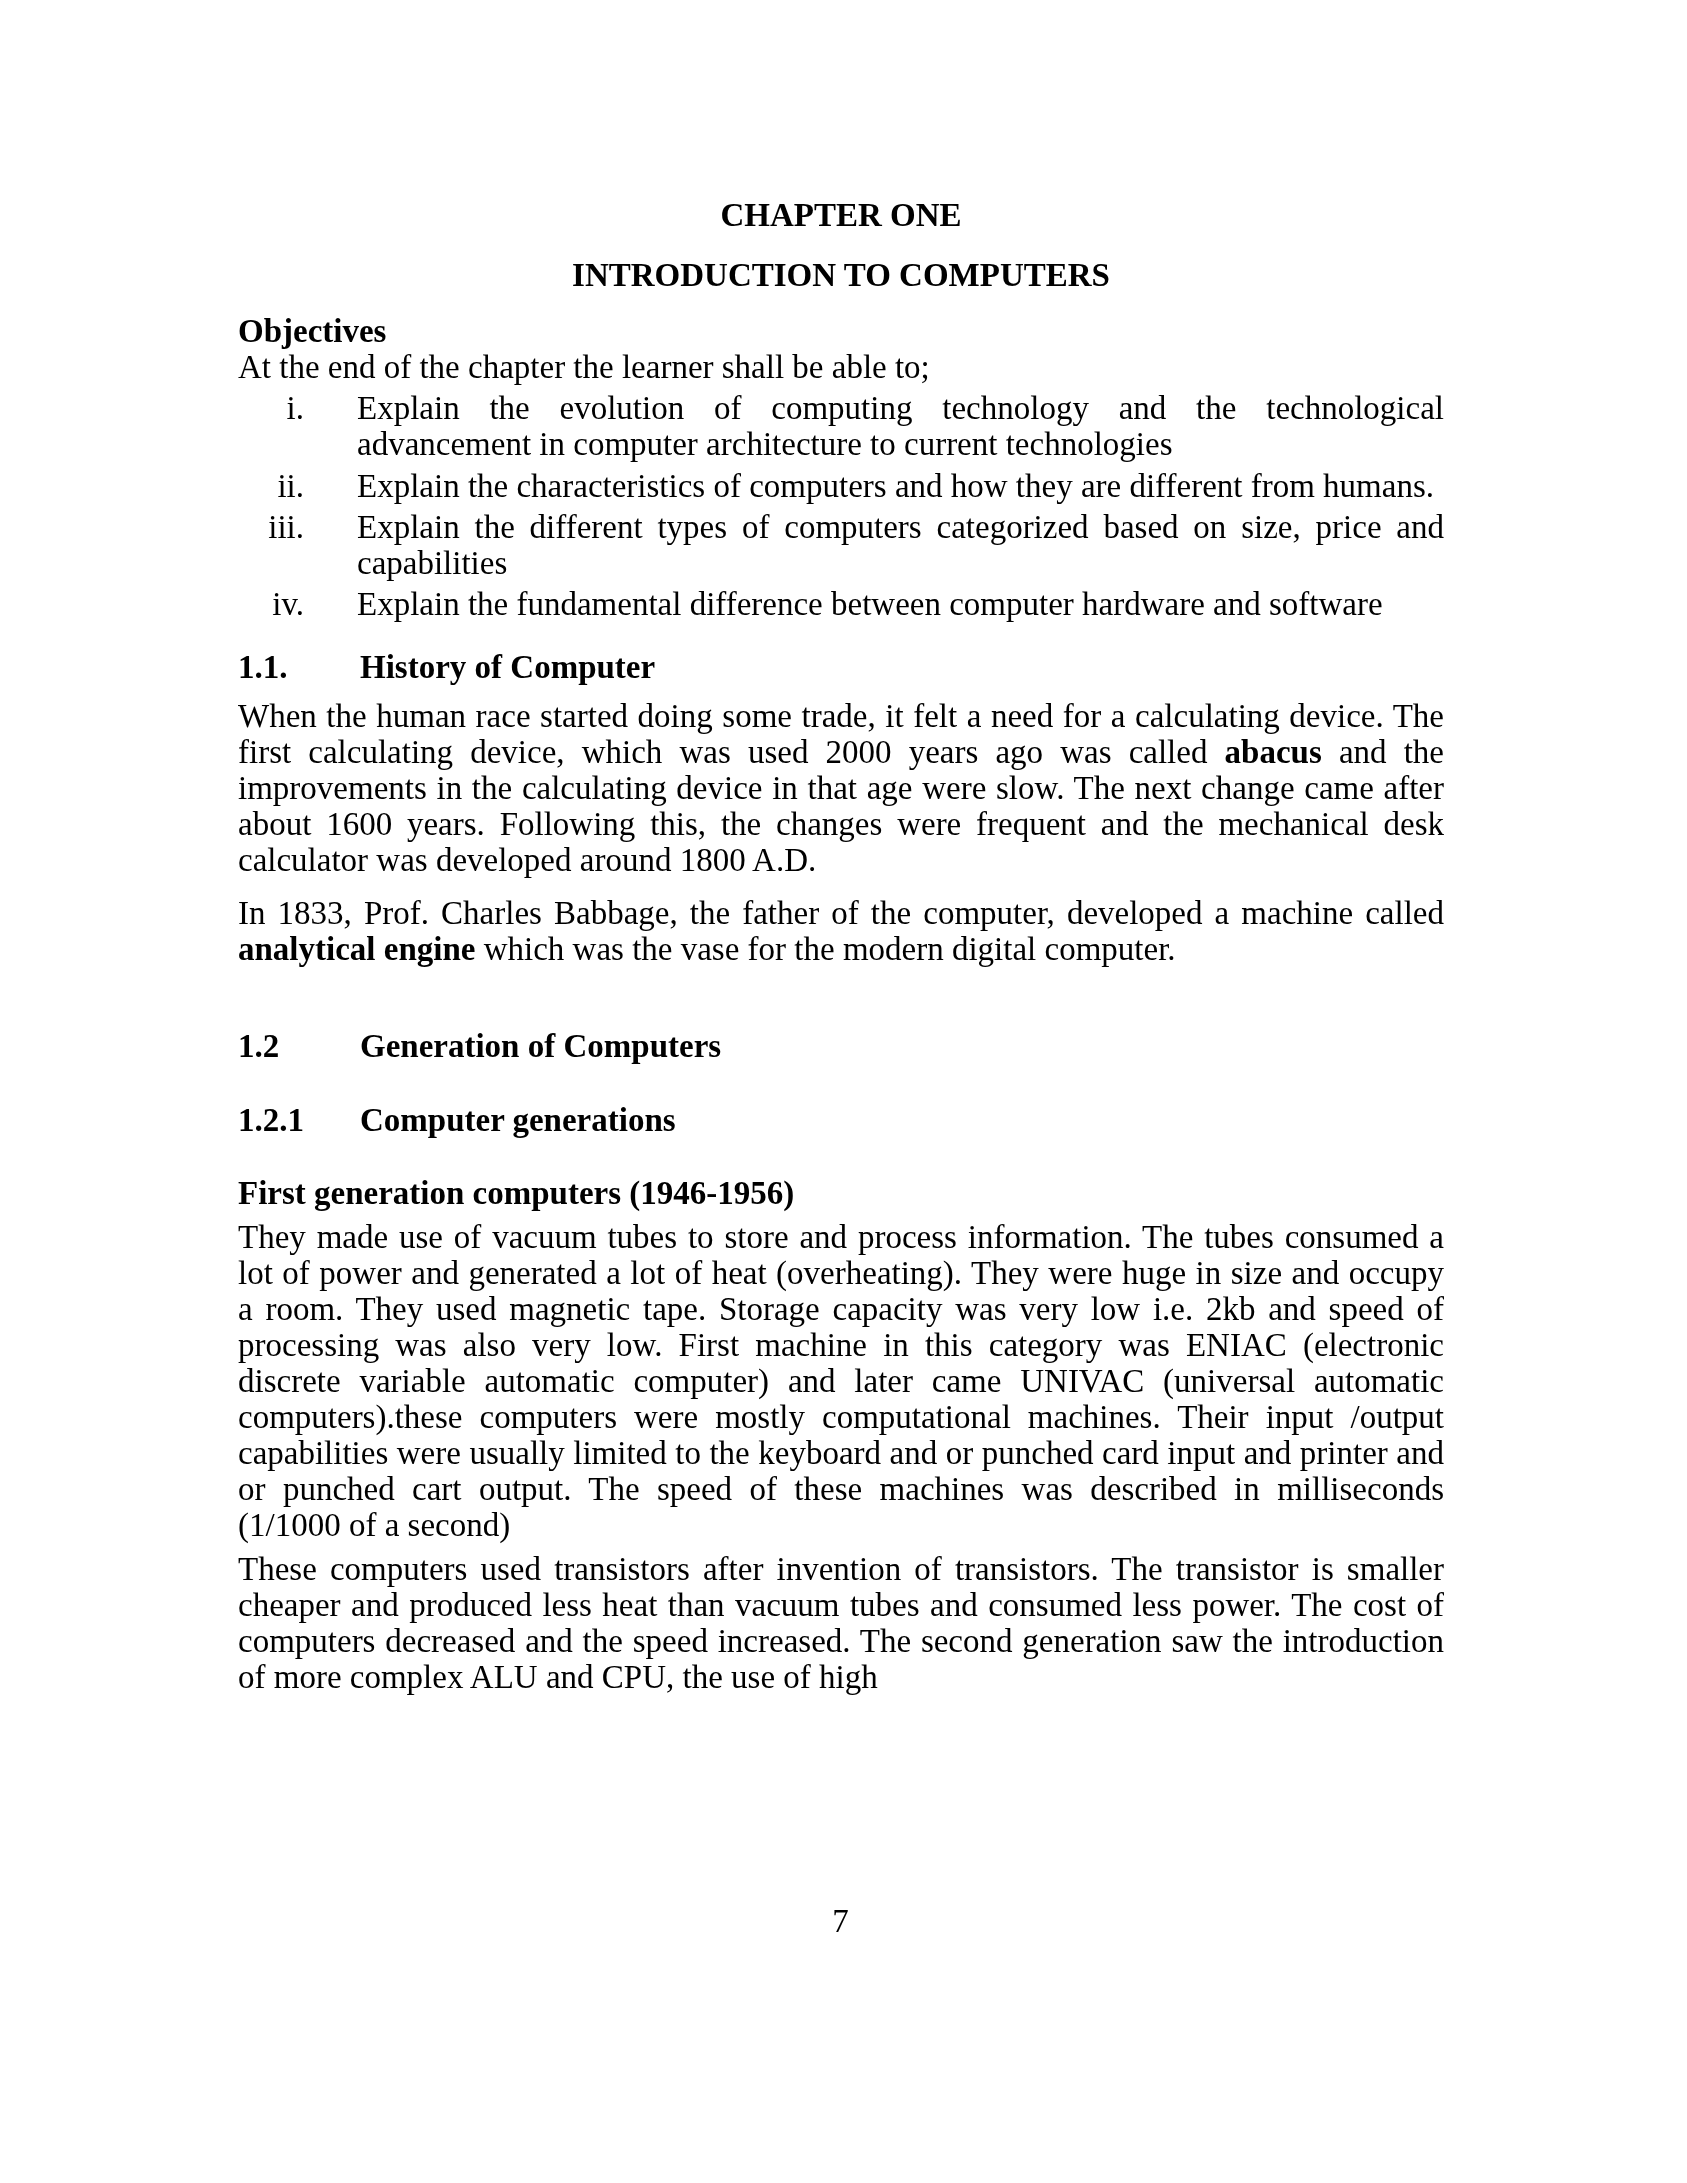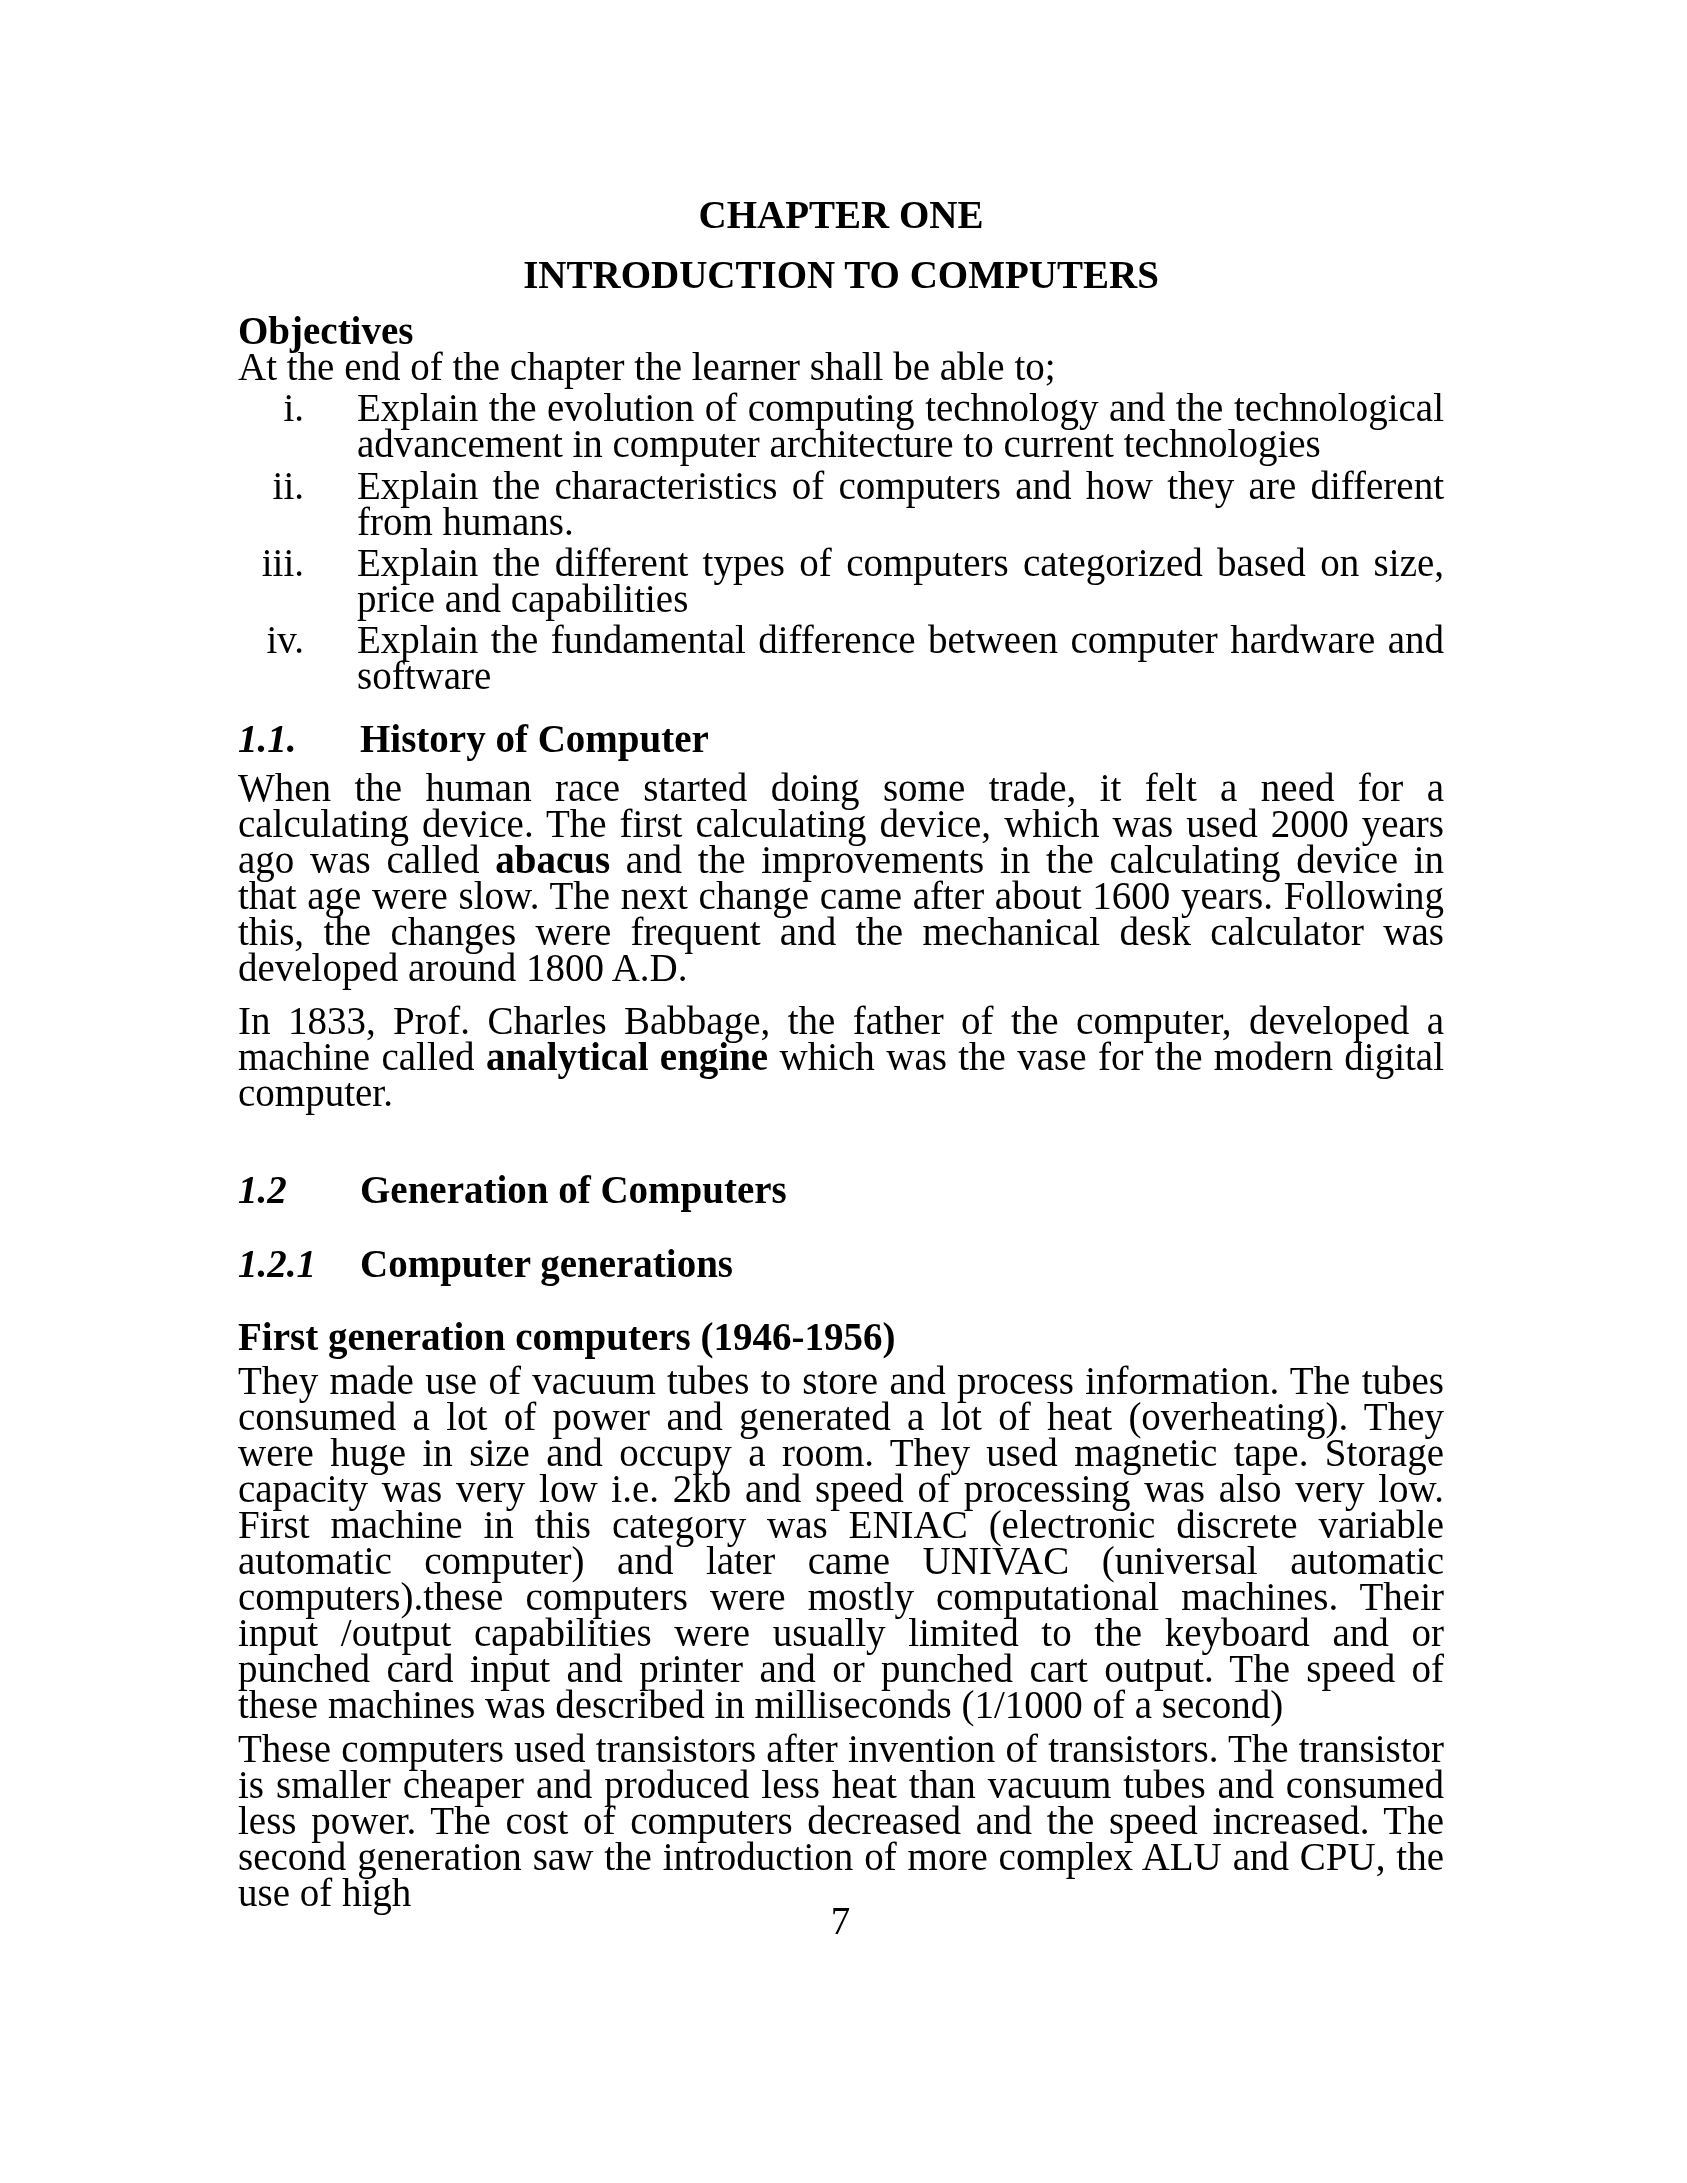--- a/index.html
+++ b/index.html
@@ -7,21 +7,21 @@
     padding: 0;
     background: #ffffff;
   }
   .page {
     position: relative;
     width: 1687px;
     height: 2183px;
     background: #ffffff;
     color: #000000;
     font-family: "Liberation Serif", "DejaVu Serif", serif;
-    font-size: 39px;
+    font-size: 33px;
     line-height: 36px;
     box-sizing: border-box;
     padding: 197px 243px 0 238px;
     overflow: hidden;
   }
   .chapter-title {
     text-align: center;
     font-weight: bold;
   }
   .doc-title {
@@ -51,21 +51,20 @@
     flex: 1;
     padding-left: 53px;
     text-align: justify;
   }
   .sec-heading {
     display: flex;
     font-weight: bold;
   }
   .sec-num {
     flex: 0 0 122px;
-    font-style: italic;
   }
   .sec-title {
     flex: 1;
   }
   .mt-h1 { margin-top: 26.5px; }
   .mt-h2 { margin-top: 61px; }
   .mt-h3 { margin-top: 38px; }
   .gen-heading {
     font-weight: bold;
     margin-top: 37px;

